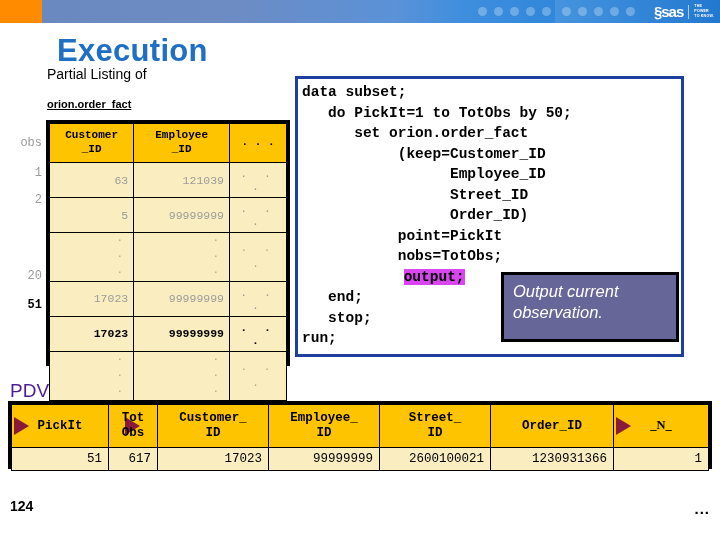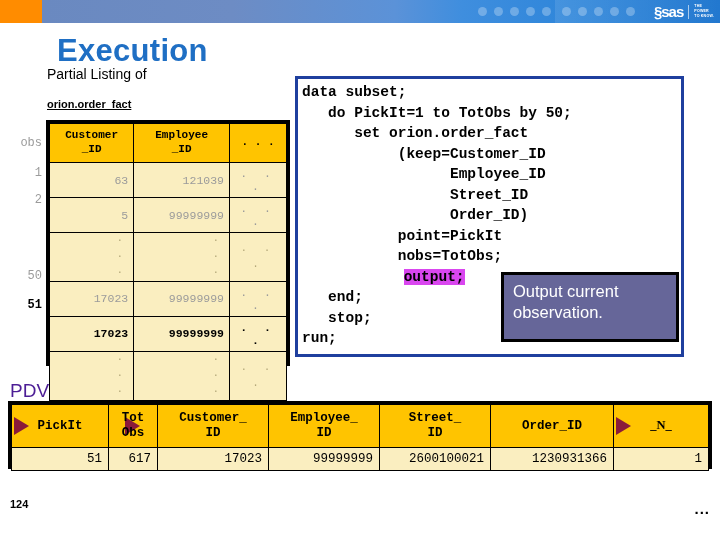--- a/index.html
+++ b/index.html
@@ -56,39 +56,39 @@
   
   #codebox{position:absolute;left:295px;top:76px;width:389px;height:281px;
      border:3px solid #1F3F9E;background:#fff;box-sizing:border-box;}
   #code{position:absolute;left:302px;top:82px;width:380px;
      font-family:"Liberation Mono", monospace;font-size:14.5px;line-height:20.5px;
      white-space:pre;color:#000;font-weight:bold;}
   #code .hl{background:#d946ef;margin-left:32px;}
   
   #callout{position:absolute;left:501px;top:272px;width:178px;height:70px;
      background:#666699;border:3px solid #000;box-sizing:border-box;
-     color:#fff;font-size:16.5px;line-height:21px;padding:6px 0 0 9px;}
+     color:#fff;font-size:16.5px;line-height:21px;padding:6px 0 0 9px;font-style:italic;}
   
   #pdv-label{position:absolute;left:10px;top:380px;font-size:19px;color:#4c1d95;}
   #pdv{position:absolute;left:8px;top:401px;width:704px;height:68px;
      border:3px solid #000;box-sizing:border-box;background:#FAEEC0;}
   #pdv table{border-collapse:collapse;width:100%;height:100%;
      font-family:"Liberation Mono", monospace;}
   #pdv th,#pdv td{border:1.5px solid #000;padding:0;}
   #pdv th{background:#FFC400;color:#000;font-size:12.5px;font-weight:bold;
      text-align:center;line-height:1.2;height:42px;position:relative;}
   #pdv td{background:#FAEEC0;color:#000;font-size:12.5px;text-align:right;
      padding-right:6px;height:22px;}
   .arrow{position:absolute;top:50%;transform:translateY(-50%);
      width:0;height:0;border-top:9px solid transparent;border-bottom:9px solid transparent;
      border-left:15px solid #8B1A3A;}
   .arrow.a-left{left:2px;}
   .arrow.a-mid{left:16px;}
   
-  #pageno{position:absolute;left:10px;top:498px;font-size:11px;font-weight:bold;color:#000;}
+  #pageno{position:absolute;left:10px;top:498px;font-size:14px;font-weight:bold;color:#000;}
   #ellipsis{position:absolute;right:10px;top:500px;font-size:15px;font-weight:bold;color:#000;
      letter-spacing:1px;}
 </style>
 </head>
 <body>
 
 <div id="banner">
   <div id="banner-orange"></div>
   <div id="banner-blue"></div>
   <div id="banner-dots">
@@ -226,14 +226,14 @@
     </tbody>
   </table>
 </div>
 
 <div id="pageno">124</div>
 <div id="ellipsis">...</div>
 
 <div class="obs-cell" style="top: 136px;">obs</div>
 <div class="obs-cell" style="top: 166px;">1</div>
 <div class="obs-cell" style="top: 193px;">2</div>
-<div class="obs-cell" style="top: 269px;">50</div>
+<div class="obs-cell" style="top: 269px;">20</div>
 <div class="obs-cell strong" style="top: 298px;">51</div>
 
 </body></html>

